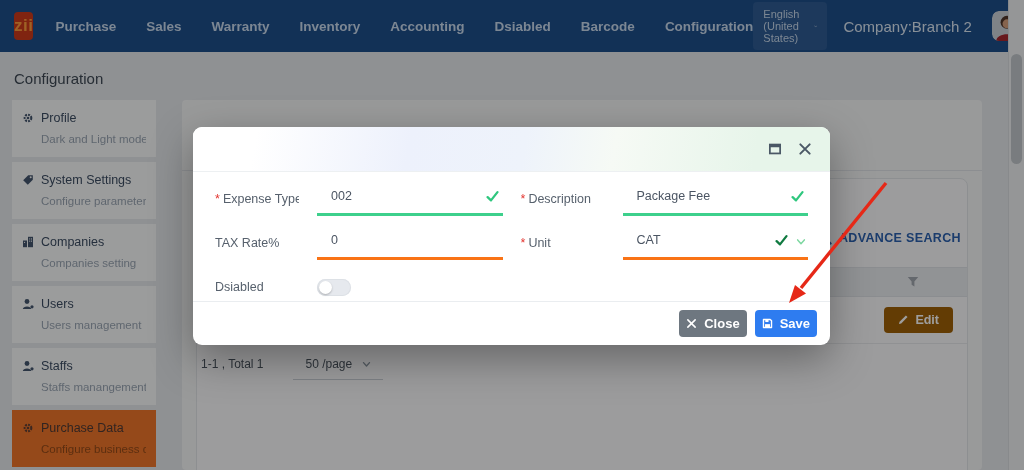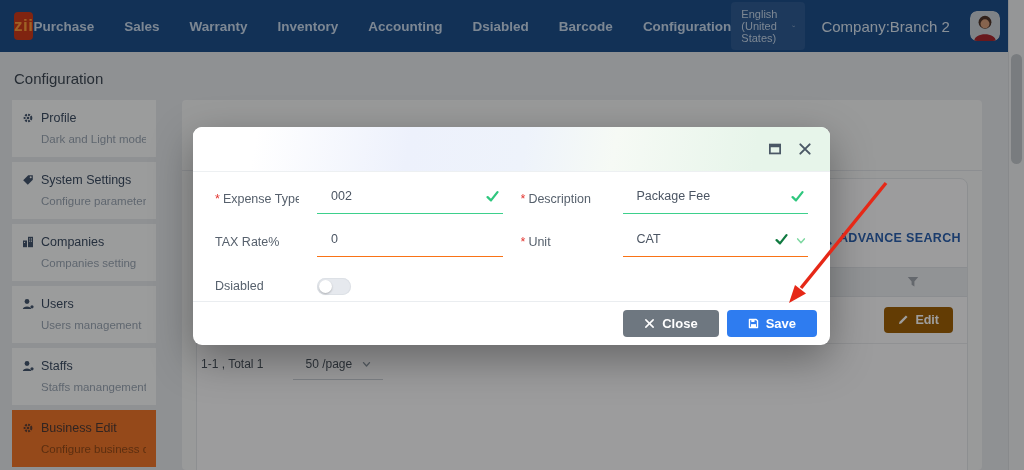--- a/index.html
+++ b/index.html
@@ -6,21 +6,21 @@
   body{width:1024px;height:470px;position:relative;overflow:hidden;
        font-family:"Liberation Sans",sans-serif;background:#e7eaed}
   svg{display:block}
   .ic{width:12px;height:12px}
   
   .navbar{position:absolute;left:0;top:0;width:1008px;height:52px;background:#1e4f8c;
           display:flex;align-items:center;padding:0 14px;box-sizing:border-box}
   .logo{width:34px;height:28px;background:#cf3a1b;border-radius:4px;display:flex;
         align-items:center;justify-content:center;font-weight:bold;font-size:17px;
         color:#ff9d3c;letter-spacing:.5px;cursor:pointer}
-  .nav-menu{display:flex;gap:30px;}
+  .nav-menu{display:flex;gap:30px;margin-left:22px}
   .nav-item{color:#c9daed;font-size:13.5px;font-weight:600;cursor:pointer;white-space:nowrap}
   .lang{margin-left:auto;background:rgba(255,255,255,.08);border-radius:4px;padding:6px 10px;
         display:flex;align-items:center;gap:9px;color:#c9daed;font-size:11px;cursor:pointer}
   .lang .ic{width:9px;height:9px}
   .company{color:#dce8f4;font-size:15px;margin:0 20px 0 16px;white-space:nowrap}
   .avatar{width:30px;height:30px;border-radius:7px;overflow:hidden;cursor:pointer;flex:0 0 auto}
   
   .breadcrumb{position:absolute;left:14px;top:70px;font-size:15px;color:#3f4a56}
   
   .sidebar{position:absolute;left:12px;top:100px;width:144px;display:flex;flex-direction:column;gap:5px}
@@ -66,36 +66,36 @@
           border-bottom:1px solid #edf0f2;
           background:linear-gradient(100deg,#ffffff 10%,#edf1fc 34%,#eef3fb 52%,#f6faf5 66%,#e7f5ea 88%)}
   .m-title{margin-left:22px;font-size:16.5px;font-weight:700;color:#27405e}
   .m-icons{margin-left:auto;margin-right:18px;display:flex;gap:16px;color:#4b5866;align-items:center}
   .m-icons .ic{width:14px;height:14px;cursor:pointer}
   .m-body{position:absolute;top:44px;bottom:44px;left:0;right:0;padding:18px 22px 0;
           display:grid;grid-template-columns:84px 1fr 84px 1fr;column-gap:18px;row-gap:12px;
           align-items:start}
   .f-label{font-size:12.5px;color:#57616d;padding-top:3px;white-space:nowrap;overflow:hidden}
   .req::before{content:"*";color:#e3342f;margin-right:3px}
-  .f-field{position:relative;border-bottom:1px solid #f97316;padding:0 26px 8px 14px;
+  .f-field{position:relative;border-bottom:3px solid #f97316;padding:0 26px 8px 14px;
            font-size:12.5px;color:#4b5563;height:16px;cursor:text}
   .f-field.valid{border-bottom-color:#3dd08c}
   .f-check{position:absolute;right:4px;top:1px;color:#2fc77e}
   .f-check .ic{width:13px;height:13px}
   .f-check.dark{color:#107a40;right:20px}
   .f-chev{position:absolute;right:2px;top:4px;color:#7fd8a2}
   .f-chev .ic{width:10px;height:10px}
   .toggle{width:34px;height:17px;border-radius:9px;background:#e6e9ee;position:relative;
           box-shadow:inset 0 0 0 1px #dde1e6;cursor:pointer;margin-top:2px}
   .toggle::after{content:"";position:absolute;left:2px;top:2px;width:13px;height:13px;
           border-radius:50%;background:#fff;box-shadow:0 1px 2px rgba(0,0,0,.25)}
   .m-footer{position:absolute;bottom:0;left:0;right:0;height:44px;border-top:1px solid #eaedf0;
             display:flex;align-items:center;justify-content:flex-end;gap:8px;padding-right:13px;box-sizing:border-box}
   .btn{display:flex;align-items:center;gap:7px;border:none;border-radius:4px;color:#fff;
-       font-size:13px;font-weight:600;padding:6px 21px;cursor:pointer;font-family:"Liberation Sans",sans-serif}
+       font-size:13px;font-weight:600;padding:6px 7px;cursor:pointer;font-family:"Liberation Sans",sans-serif}
   .btn .ic{width:11px;height:11px}
   .btn-close{background:#6e7780}
   .btn-save{background:#2e7cf0}
   
   .arrow-svg{position:absolute;inset:0;z-index:70;pointer-events:none}
 </style>
 </head>
 <body>
 
 <svg width="0" height="0" style="position:absolute">
@@ -235,21 +235,21 @@
         </svg>
       <span>Staffs</span>
       </div>
     <div class="si-sub">Staffs manangement</div>
   </div>
   <div class="side-item active">
     <div class="si-title">
         <svg class="ic" viewBox="0 0 12 12">
           <use href="#i-gear"></use>
         </svg>
-      <span>Business Edit</span>
+      <span>Purchase Data</span>
       </div>
     <div class="si-sub">Configure business data</div>
   </div>
 
 </div>
 
 <div class="panel">
   <div class="panel-divider"></div>
   <div class="card">
     <div class="adv">

